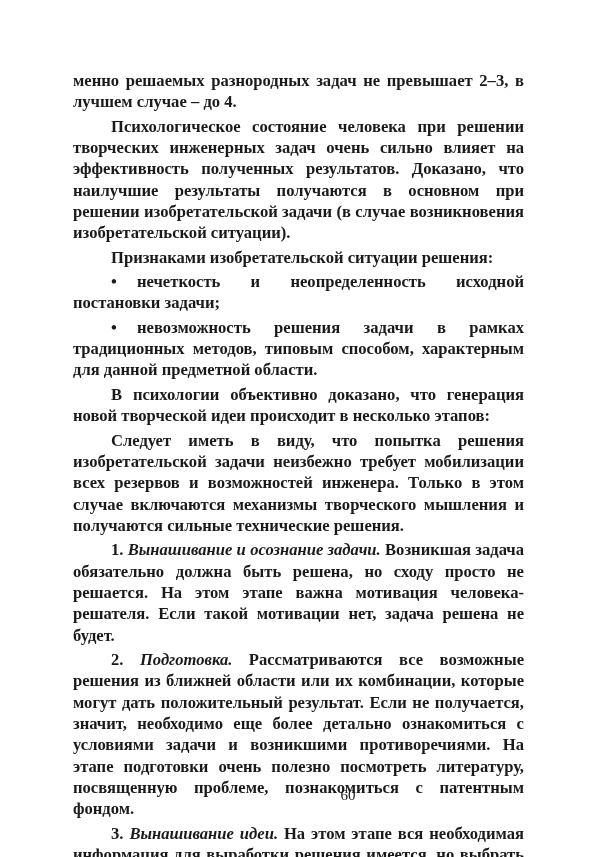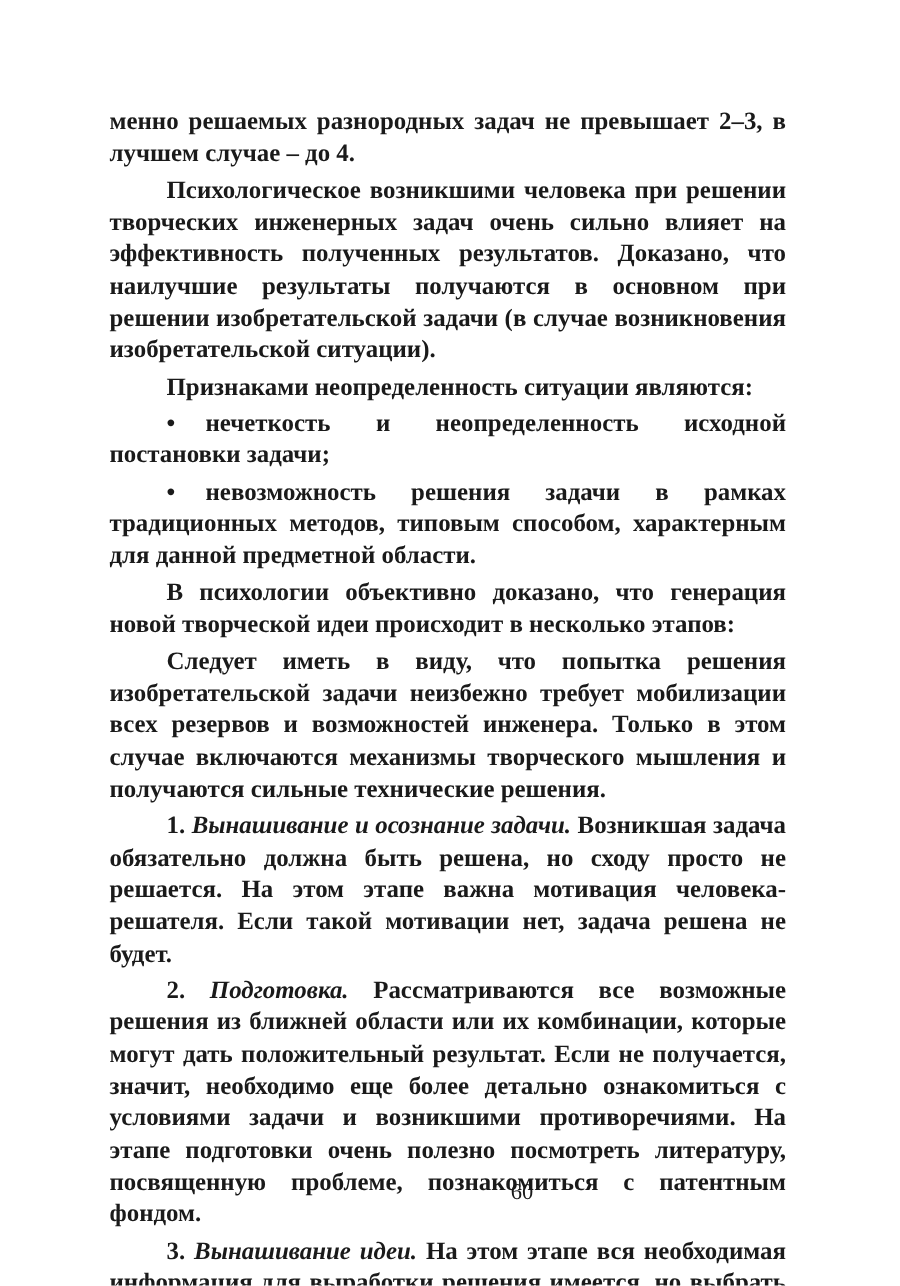--- a/index.html
+++ b/index.html
@@ -18,22 +18,22 @@
     position:absolute; left:0; width:600px; top:787px; text-align:center;
     font-family:"Liberation Serif", serif; font-size:15px; color:#1a1a1a;margin-left:48px;
   }
   .nowrap-last { text-align-last:justify; }
 </style>
 </head>
 <body>
 
 <div class="page">
   <p>менно решаемых разнородных задач не превышает 2–3, в лучшем случае – до 4.</p>
-  <p class="indent">Психологическое возникшими человека при решении творческих инженерных задач очень сильно влияет на эффективность полученных результатов. Доказано, что наилучшие результаты получаются в основном при решении изобретательской задачи (в случае возникновения изобретательской ситуации).</p>
-  <p class="indent">Признаками неопределенность ситуации являются:</p>
+  <p class="indent">Психологическое состояние человека при решении творческих инженерных задач очень сильно влияет на эффективность полученных результатов. Доказано, что наилучшие результаты получаются в основном при решении изобретательской задачи (в случае возникновения изобретательской ситуации).</p>
+  <p class="indent">Признаками изобретательской ситуации решения:</p>
   <p class="bullet"><span class="dot">•</span><span>нечеткость и неопределенность исходной постановки задачи;</span></p>
   <p class="bullet"><span class="dot">•</span><span>невозможность решения задачи в рамках традиционных методов, типовым способом, характерным для данной предметной области.</span></p>
   <p class="indent">В психологии объективно доказано, что генерация новой творческой идеи происходит в несколько этапов:</p>
   <p class="indent">Следует иметь в виду, что попытка решения изобретательской задачи неизбежно требует мобилизации всех резервов и возможностей инженера. Только в этом случае включаются механизмы творческого мышления и получаются сильные технические решения.</p>
   <p class="indent"><span>1.</span> <span class="it">Вынашивание и осознание задачи.</span> <span>Возникшая задача обязательно должна быть решена, но сходу просто не решается. На этом этапе важна мотивация человека-решателя. Если такой мотивации нет, задача решена не будет.</span></p>
   <p class="indent"><span>2.</span> <span class="it">Подготовка.</span> <span>Рассматриваются все возможные решения из ближней области или их комбинации, которые могут дать положительный результат. Если не получается, значит, необходимо еще более детально ознакомиться с условиями задачи и возникшими противоречиями. На этапе подготовки очень полезно посмотреть литературу, посвященную проблеме, познакомиться с патентным фондом.</span></p>
   <p class="indent nowrap-last"><span>3.</span> <span class="it">Вынашивание идеи.</span> <span>На этом этапе вся необходимая информация для выработки решения имеется, но выбрать окончательный вариант не удается, время поджимает, необходимо переходить к решению следующей задачи. В этот момент происходит переход на подсознательный уровень, мозг самостоятельно «крутит» раз-</span></p>
 </div>
 
 <div class="pagenum">60</div>

